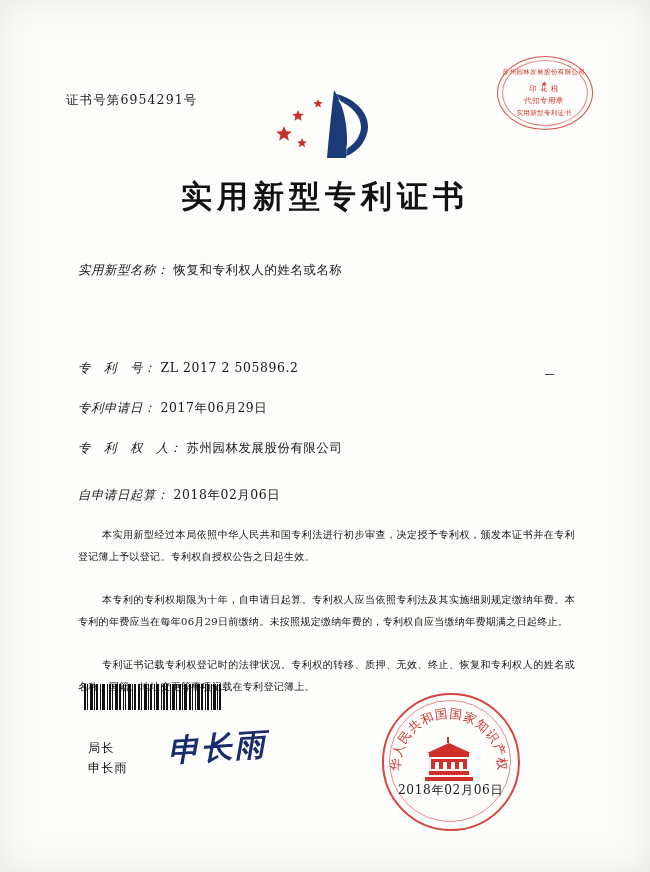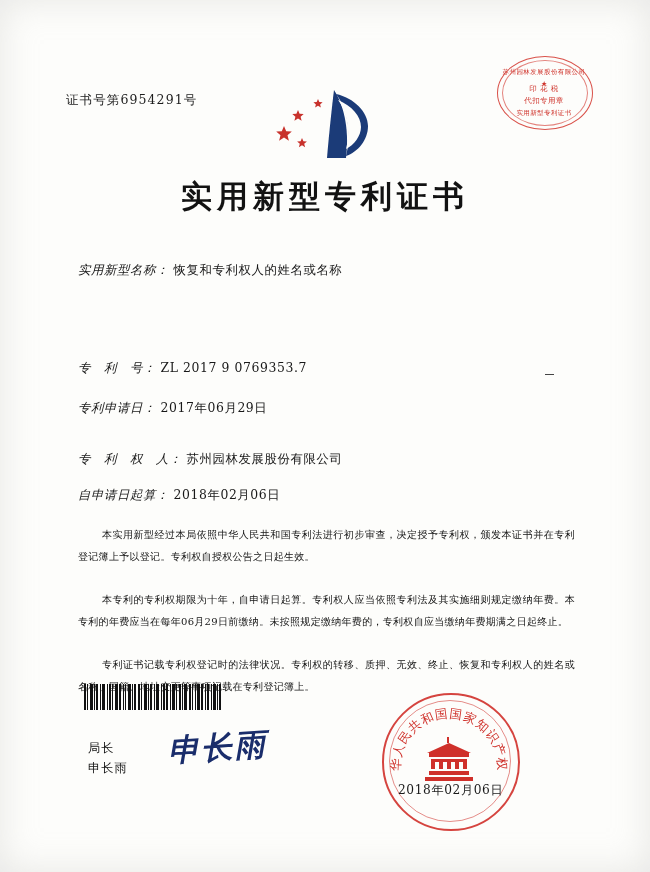--- a/index.html
+++ b/index.html
@@ -122,21 +122,21 @@
     display: inline-block;
     font-style: italic;
   }
   .field .val {
     display: inline-block;
   }
   .f1 { top: 262px; }
   .f2 { top: 308px; }
   .f3 { top: 360px; }
   .f4 { top: 400px; }
-  .f5 { top: 451px; }
+  .f5 { top: 440px; }
   .f6 { top: 487px; }
 
   
   .tick {
     position: absolute;
     left: 545px;
     top: 374px;
     width: 9px;
     height: 1px;
     background: #444;
@@ -298,21 +298,21 @@
   <div class="title">实用新型专利证书</div>
 
   <div class="field f1">
     <span class="lab">实用新型名称：</span>
     <span class="val">恢复和专利权人的姓名或名称</span>
   </div>
 
 
   <div class="field f3">
     <span class="lab">专　利　号：</span>
-    <span class="val">ZL 2017 9 0769353.7</span>
+    <span class="val">ZL 2017 2 505896.2</span>
   </div>
   <div class="tick"></div>
 
   <div class="field f4">
     <span class="lab">专利申请日：</span>
     <span class="val">2017年06月29日</span>
   </div>
 
   <div class="field f5">
     <span class="lab">专　利　权　人：</span>

